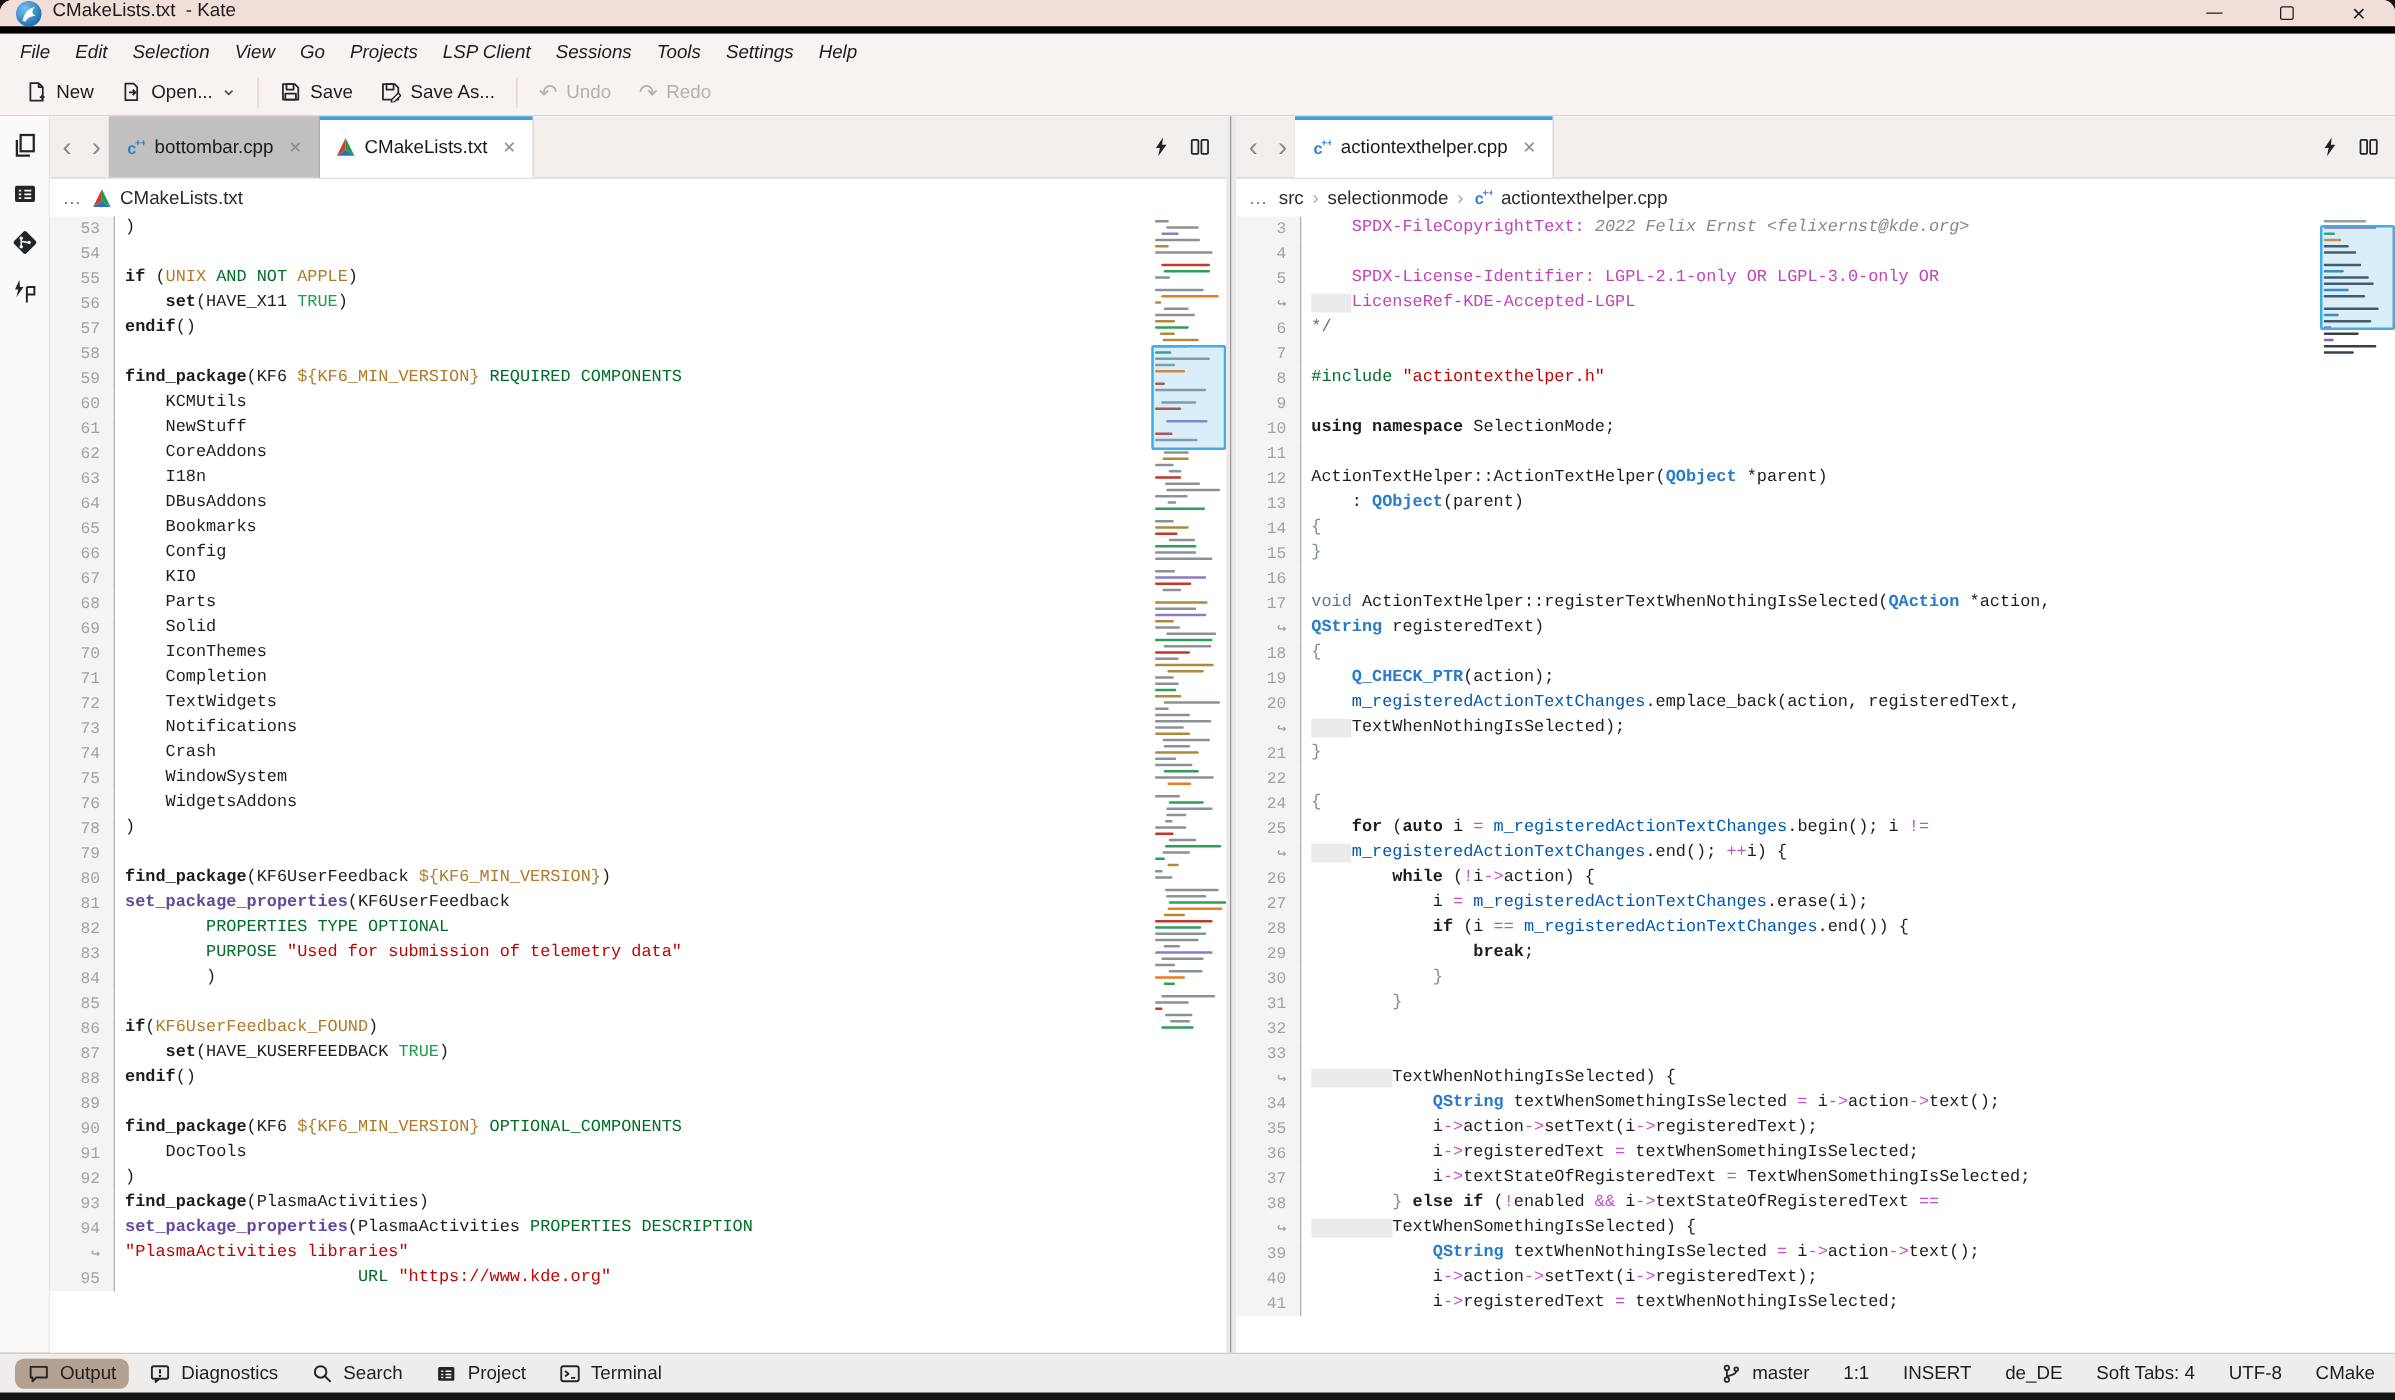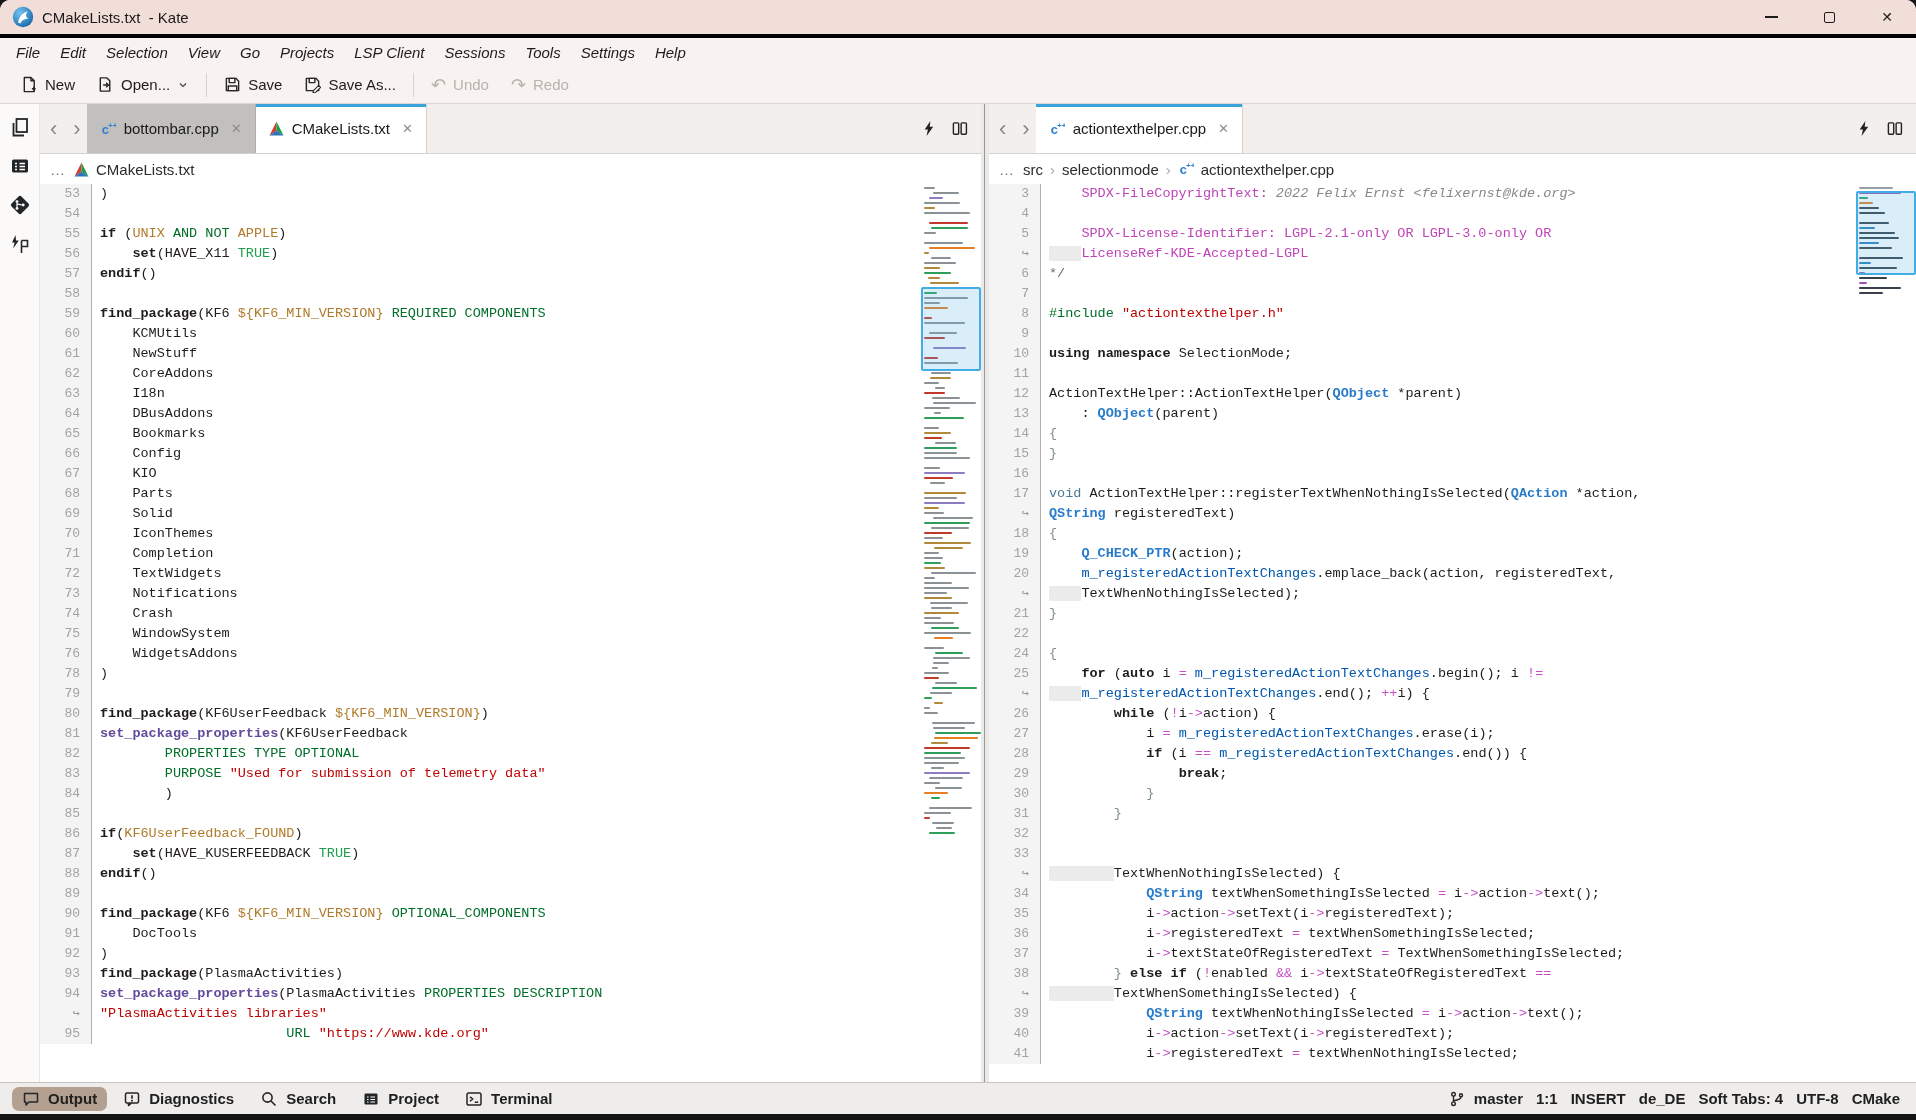--- a/index.html
+++ b/index.html
@@ -1,21 +1,21 @@
 <!DOCTYPE html>
 <html><head>
 <meta charset="utf-8">
 <style>
   html,body{margin:0;padding:0;background:#161616;}
   *{box-sizing:border-box;}
   .window{width:1916px;height:1120px;margin:0 auto;border-radius:10px 10px 0 0;overflow:hidden;
     display:flex;flex-direction:column;font-family:"Liberation Sans",sans-serif;background:#fff;}
   
-  .titlebar{height:38px;background:#f2ded8;display:flex;align-items:center;flex:0 0 auto;
-    border-bottom:4px solid #000000;}
+  .titlebar{height:27px;background:#f2ded8;display:flex;align-items:flex-start;flex:0 0 auto;
+    border-bottom:6px solid #000000;}
   .titlebar .appicon{margin:0 8px 0 12px;width:22px;height:22px;}
   .title-text{font-size:15px;color:#1a1a1a;white-space:pre;}
   .winbtns{margin-left:auto;display:flex;height:100%;}
   .winbtn{width:58px;display:flex;align-items:center;justify-content:center;color:#1c1c1c;font-size:14px;}
   .winbtn .minglyph{width:13px;height:1.6px;background:#1c1c1c;display:inline-block;}
   .winbtn .maxglyph{width:11px;height:11px;border:1.4px solid #1c1c1c;border-radius:2px;display:inline-block;}
   
   .menubar{height:28px;background:#f8f3f0;display:flex;align-items:center;padding-left:6px;flex:0 0 auto;}
   .menu-item{font-size:15px;color:#1f1c1b;padding:0 10px;font-style:italic;}
   
@@ -63,25 +63,25 @@
   .sg.sp{color:#bf44b8;}.sg.c{color:#898887;font-style:italic}.sg.cm{color:#6e6e6e}
   .sg.inc{color:#006e28}.sg.ty{color:#2a7cc9;font-weight:bold}.sg.ty2{color:#2a7cc9}
   .sg.vt{color:#4d7a99}.sg.m{color:#0057ae}.sg.op{color:#c750c7}.sg.p{color:#7f8c8d}
   .sg.wi{background:#ebebeb;}
   
   .minimap{position:absolute;top:3px;width:54px;right:3px;}
   .mm-bar{height:2px;margin-bottom:3px;border-radius:1px;}
   .mm-view{position:absolute;left:-3px;right:-3px;border:2px solid #41ade4;background:rgba(97,183,232,.24);border-radius:2px;}
   
   .statusbar{height:32px;background:#efedeb;border-top:1px solid #c6c3c0;display:flex;align-items:center;
-    padding:0 12px;font-size:15px;color:#1f1f1f;flex:0 0 auto;font-weight:bold;}
+    padding:0 12px;font-size:15px;color:#1f1f1f;flex:0 0 auto;}
   .sb-left{display:flex;align-items:center;gap:6px;}
   .sb-btn{display:flex;align-items:center;gap:8px;padding:3px 10px;border-radius:7px;}
   .sb-btn.active{background:#b3a090;}
-  .sb-right{margin-left:auto;display:flex;align-items:center;gap:13px;padding-right:4px;}
+  .sb-right{margin-left:auto;display:flex;align-items:center;gap:27px;padding-right:4px;}
   .sb-item{display:flex;align-items:center;gap:8px;}
   .bottomstrip{height:6px;background:#141414;flex:0 0 auto;}
   .icn{display:inline-flex;align-items:center;justify-content:center;line-height:0;}
   .icn svg{display:block;}
 </style>
 </head>
 <body>
 
 <div class="window">
 

